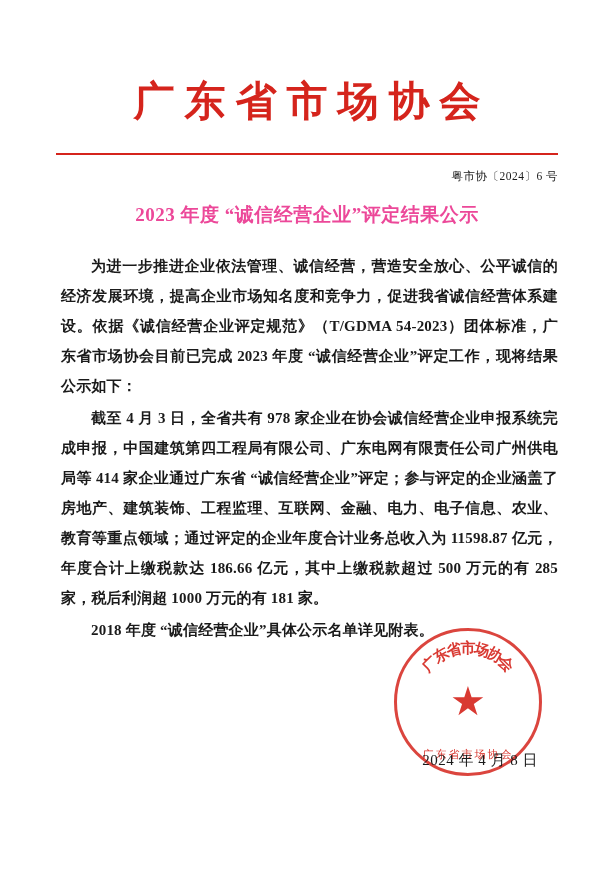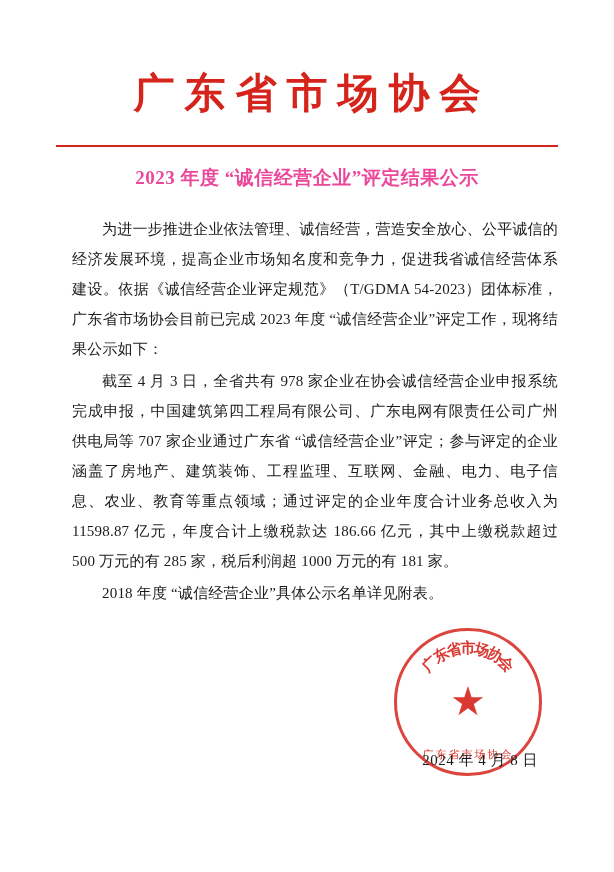--- a/index.html
+++ b/index.html
@@ -12,21 +12,21 @@
     background: #ffffff;
     font-family: "Liberation Serif", "DejaVu Serif", serif;
     color: #1a1a1a;
     overflow: hidden;
   }
   .page {
     position: relative;
     width: 614px;
     height: 872px;
     box-sizing: border-box;
-    padding: 8px 56px;
+    padding: 16px 56px;
   }
   .letterhead {
     text-align: center;
     padding-top: 62px;
   }
   .letterhead-title {
     color: #d5241c;
     font-size: 41px;
     font-weight: bold;
     letter-spacing: 10px;
@@ -58,22 +58,23 @@
   }
   .body-text {
     margin-top: 22px;
   }
   .para {
     font-size: 15px;
     line-height: 2.0;
     text-align: justify;
     text-justify: inter-ideograph;
     text-indent: 2em;
-    margin: 0 0 2px 16px;
+    margin: 0 0 2px 5px;
     letter-spacing: 0.2px;
+    font-weight: bold;
   }
   .seal-wrap {
     position: absolute;
     right: 72px;
     bottom: 96px;
     width: 148px;
     height: 148px;
   }
   .seal {
     position: absolute;
@@ -137,26 +138,27 @@
 </head>
 <body>
 
 <div class="page">
 
   <div class="letterhead">
     <div class="letterhead-title">广东省市场协会</div>
     <div class="red-rule"></div>
   </div>
 
+  <div class="doc-number">粤市协〔2024〕6 号</div>
 
   <div class="doc-title">2023 年度 “诚信经营企业”评定结果公示</div>
 
   <div class="body-text">
     <p class="para">为进一步推进企业依法管理、诚信经营，营造安全放心、公平诚信的经济发展环境，提高企业市场知名度和竞争力，促进我省诚信经营体系建设。依据《诚信经营企业评定规范》（T/GDMA 54-2023）团体标准，广东省市场协会目前已完成 2023 年度 “诚信经营企业”评定工作，现将结果公示如下：</p>
-    <p class="para">截至 4 月 3 日，全省共有 978 家企业在协会诚信经营企业申报系统完成申报，中国建筑第四工程局有限公司、广东电网有限责任公司广州供电局等 707 家企业通过广东省 “诚信经营企业”评定；参与评定的企业涵盖了房地产、建筑装饰、工程监理、互联网、金融、电力、电子信息、农业、教育等重点领域；通过评定的企业年度合计业务总收入为 11598.87 亿元，年度合计上缴税款达 186.66 亿元，其中上缴税款超过 500 万元的有 285 家，税后利润超 1000 万元的有 181 家。</p>
+    <p class="para">截至 4 月 3 日，全省共有 978 家企业在协会诚信经营企业申报系统完成申报，中国建筑第四工程局有限公司、广东电网有限责任公司广州供电局等 414 家企业通过广东省 “诚信经营企业”评定；参与评定的企业涵盖了房地产、建筑装饰、工程监理、互联网、金融、电力、电子信息、农业、教育等重点领域；通过评定的企业年度合计业务总收入为 11598.87 亿元，年度合计上缴税款达 186.66 亿元，其中上缴税款超过 500 万元的有 285 家，税后利润超 1000 万元的有 181 家。</p>
     <p class="para">2018 年度 “诚信经营企业”具体公示名单详见附表。</p>
   </div>
 
   <div class="seal-wrap">
     <div class="seal"></div>
     <div class="seal-top-text">
         <div class="seal-char" style="transform: translate(-38.1838px, -38.1838px) rotate(-45deg);">广</div>
         <div class="seal-char" style="transform: translate(-27px, -46.7654px) rotate(-30deg);">东</div>
         <div class="seal-char" style="transform: translate(-13.9762px, -52.16px) rotate(-15deg);">省</div>
         <div class="seal-char" style="transform: translate(3.30655e-15px, -54px) rotate(0deg);">市</div>

